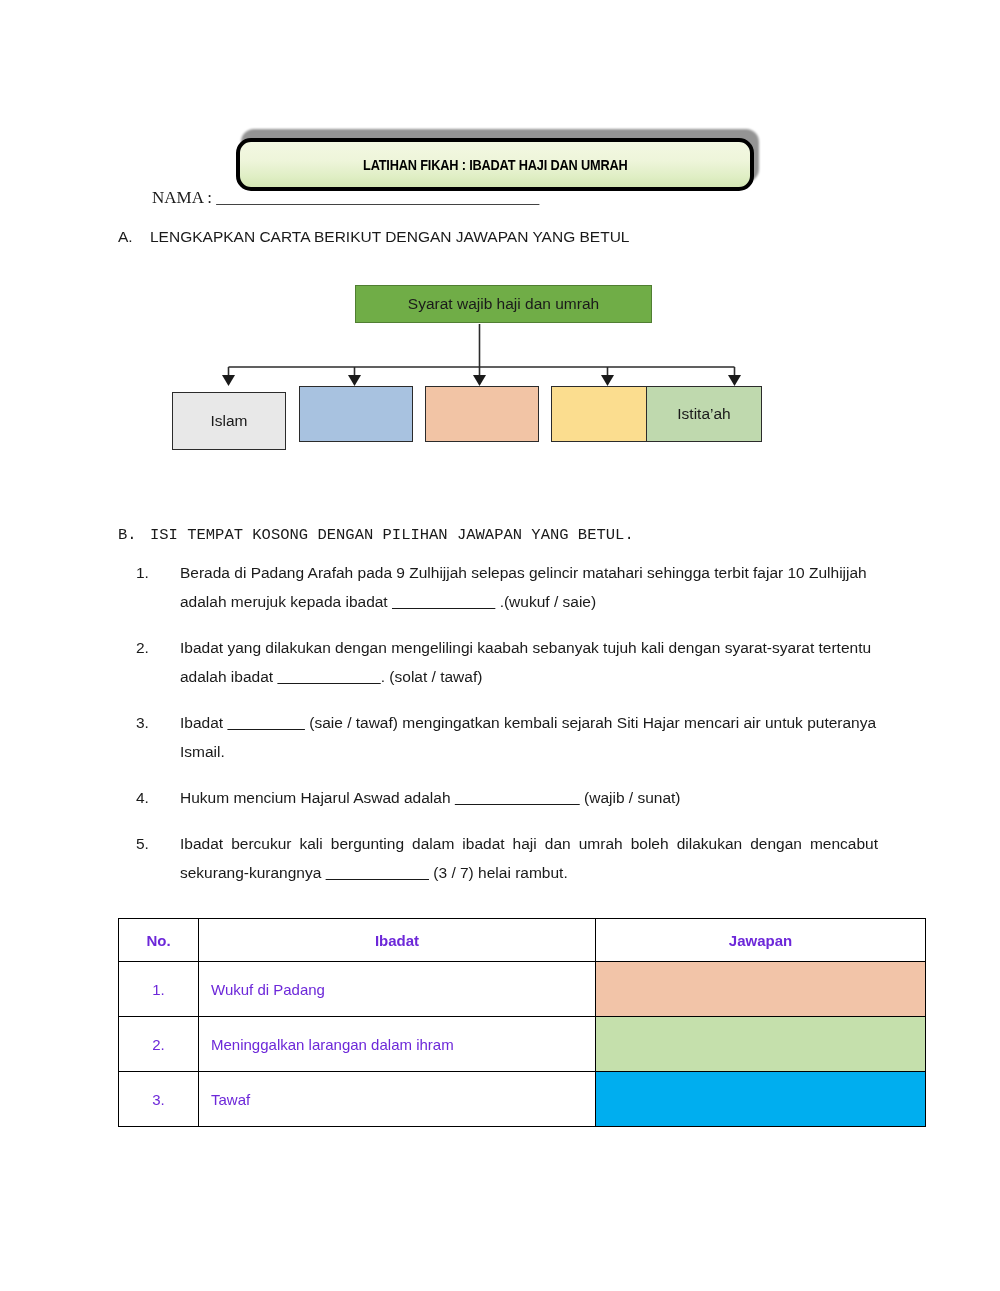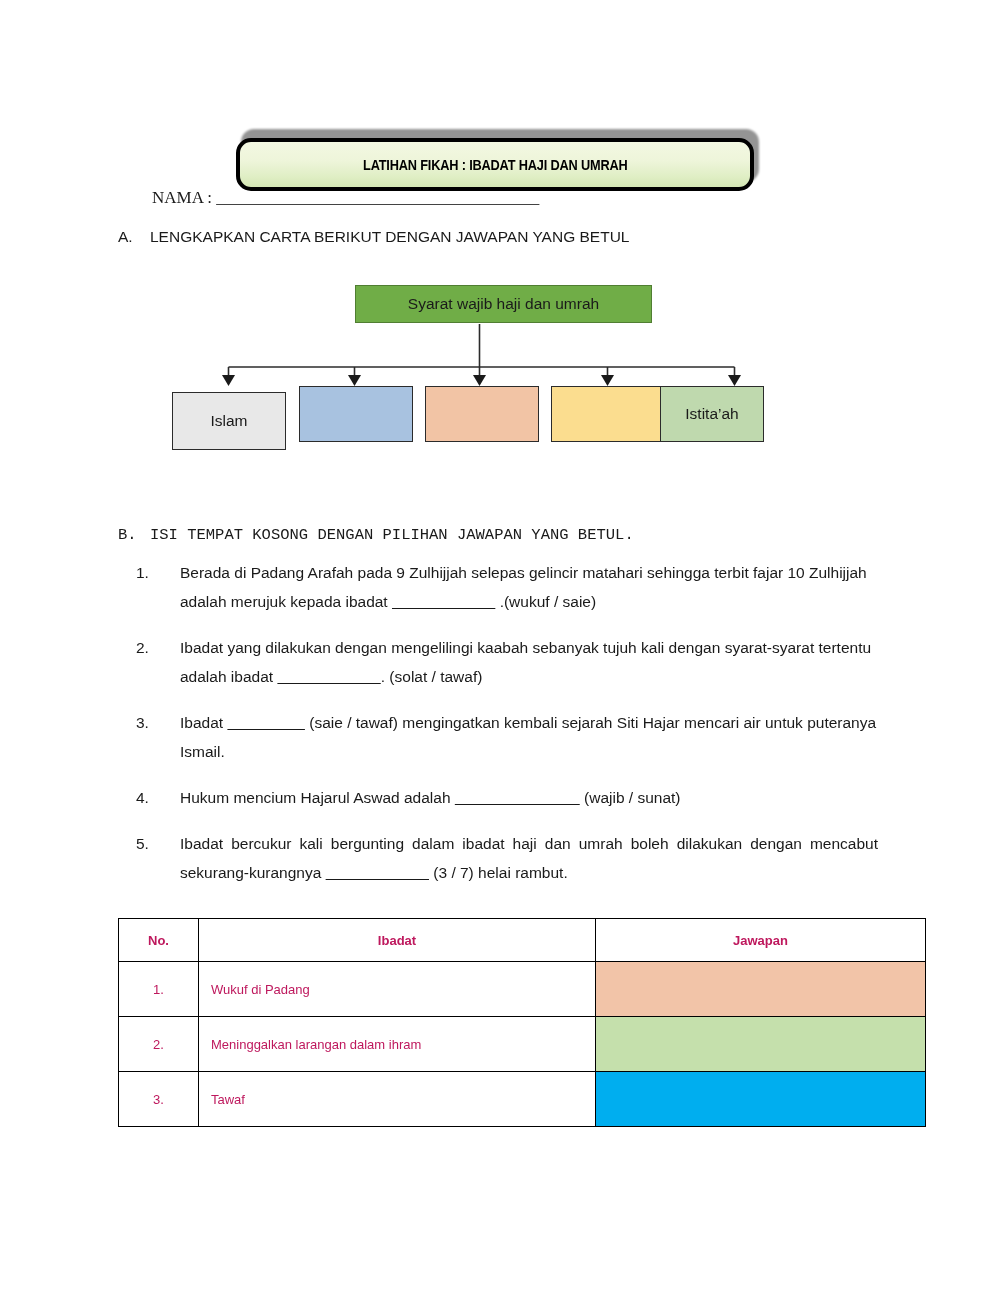--- a/index.html
+++ b/index.html
@@ -113,21 +113,21 @@
     height: 38px;
     background: #70ad47;
     border: 1.4px solid #507e32;
     margin-left: 24px;
   }
   .leaf { top: 103px; height: 56px; }
   #leaf-1 { left: 12px;  width: 114px; top: 101px; height: 58px; background: #e8e8e8; margin-top: 8px; }
   #leaf-2 { left: 139px; width: 114px; background: #a8c2e0; }
   #leaf-3 { left: 265px; width: 114px; background: #f2c4a5; }
   #leaf-4 { left: 391px; width: 114px; background: #fbdd8f; }
-  #leaf-5 { left: 500px; width: 104px; background: #bfd9ae; }
+  #leaf-5 { left: 486px; width: 116px; background: #bfd9ae; }
 
   .connectors { position: absolute; left: 0; top: 0; width: 680px; height: 175px; }
 
   
   .qlist { position: absolute; left: 118px; top: 558px; width: 760px; }
   .qitem {
     position: relative;
     padding-left: 62px;
     margin-bottom: 17px;
     font-size: 15.5px;
@@ -142,22 +142,22 @@
   .tbl {
     position: absolute;
     left: 118px;
     top: 918px;
     width: 732px;
     border-collapse: collapse;
     table-layout: fixed;
   }
   .tbl td, .tbl th {
     border: 1.3px solid #000;
-    font-size: 13px;
-    color: #be185d;
+    font-size: 15px;
+    color: #6d28d9;
     font-weight: normal;
     padding: 0 12px;
   }
   .tbl thead th { height: 42px; text-align: center; font-weight: bold; }
   .tbl tbody td { height: 54px; }
   .col-no   { width: 55px; text-align: center; }
   .col-ibadat { width: 372px; text-align: left; }
   .col-jaw  { width: 305px; }
 </style>
 </head>

